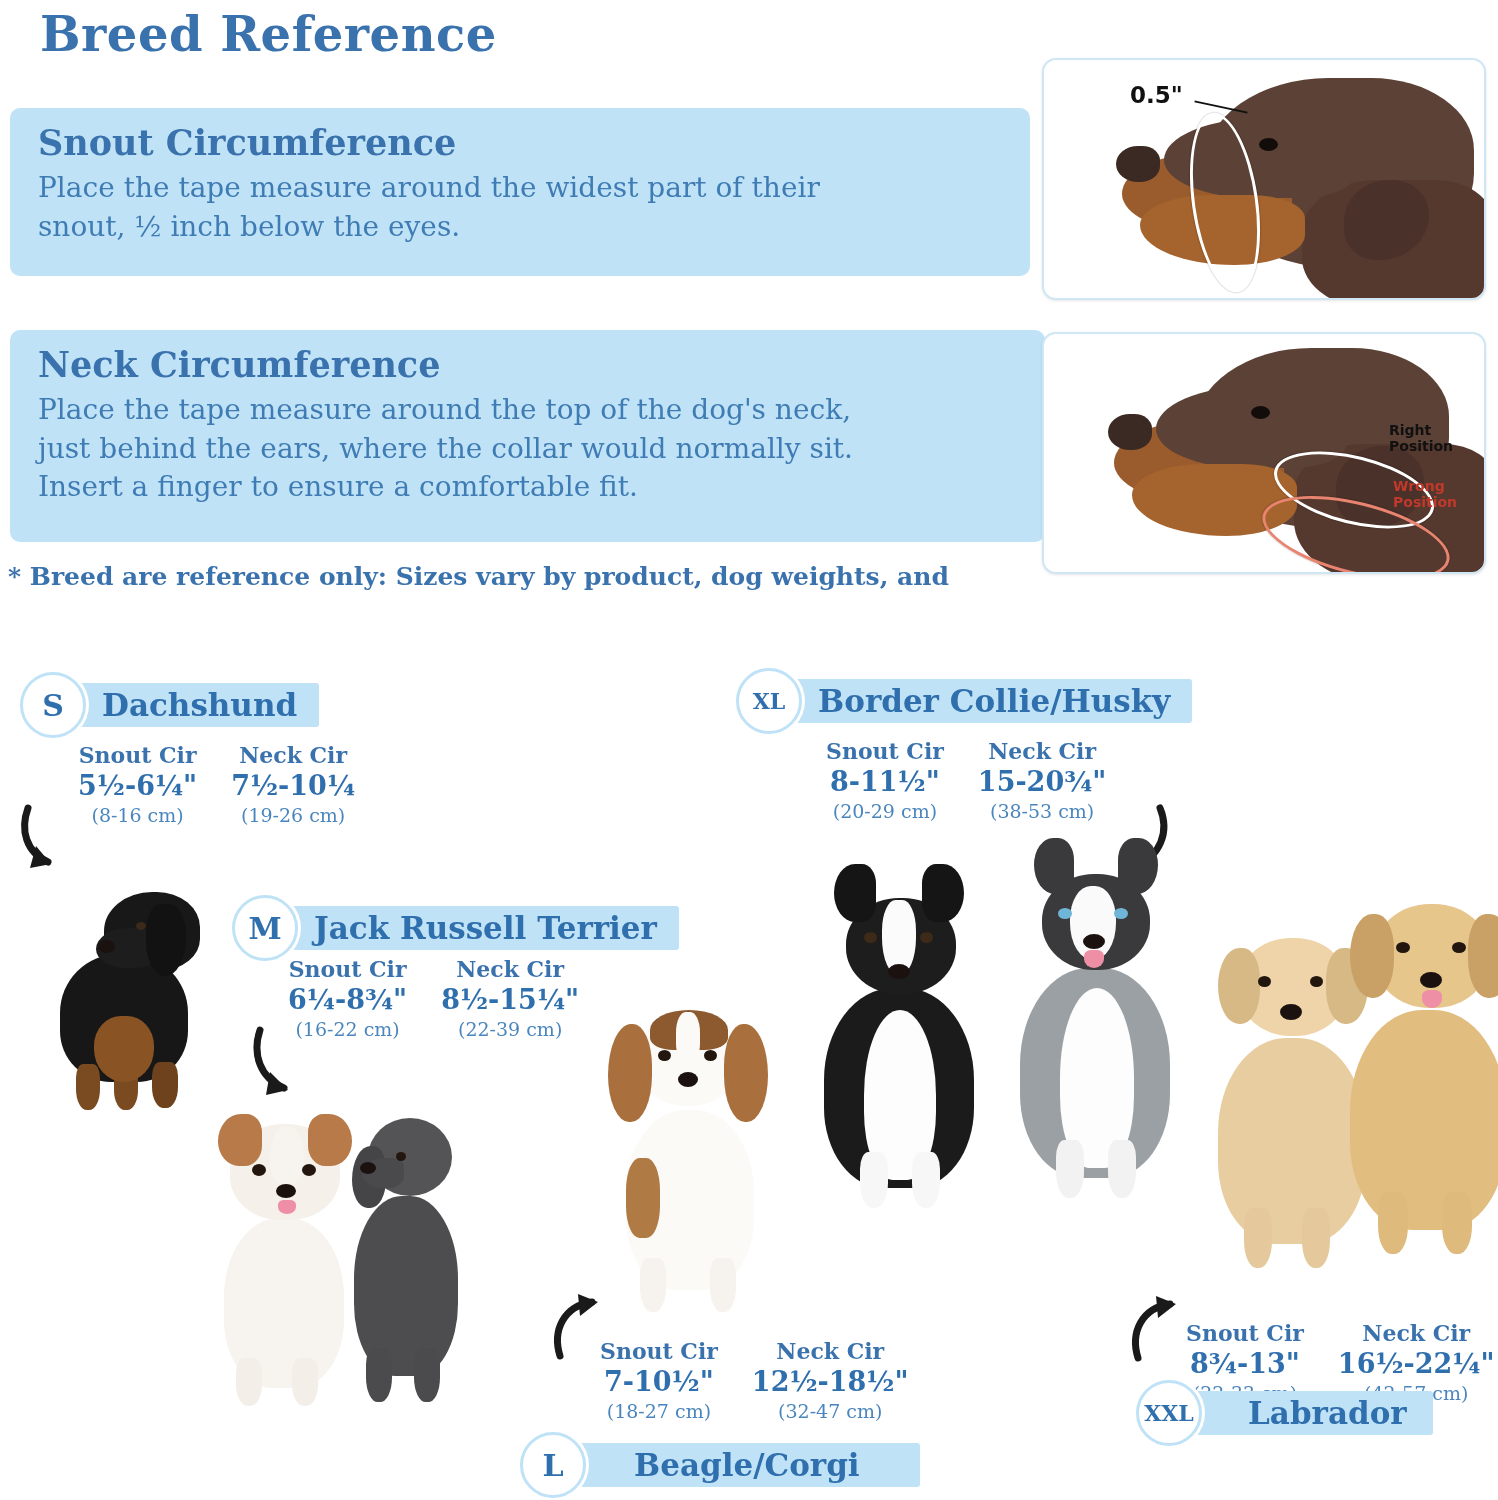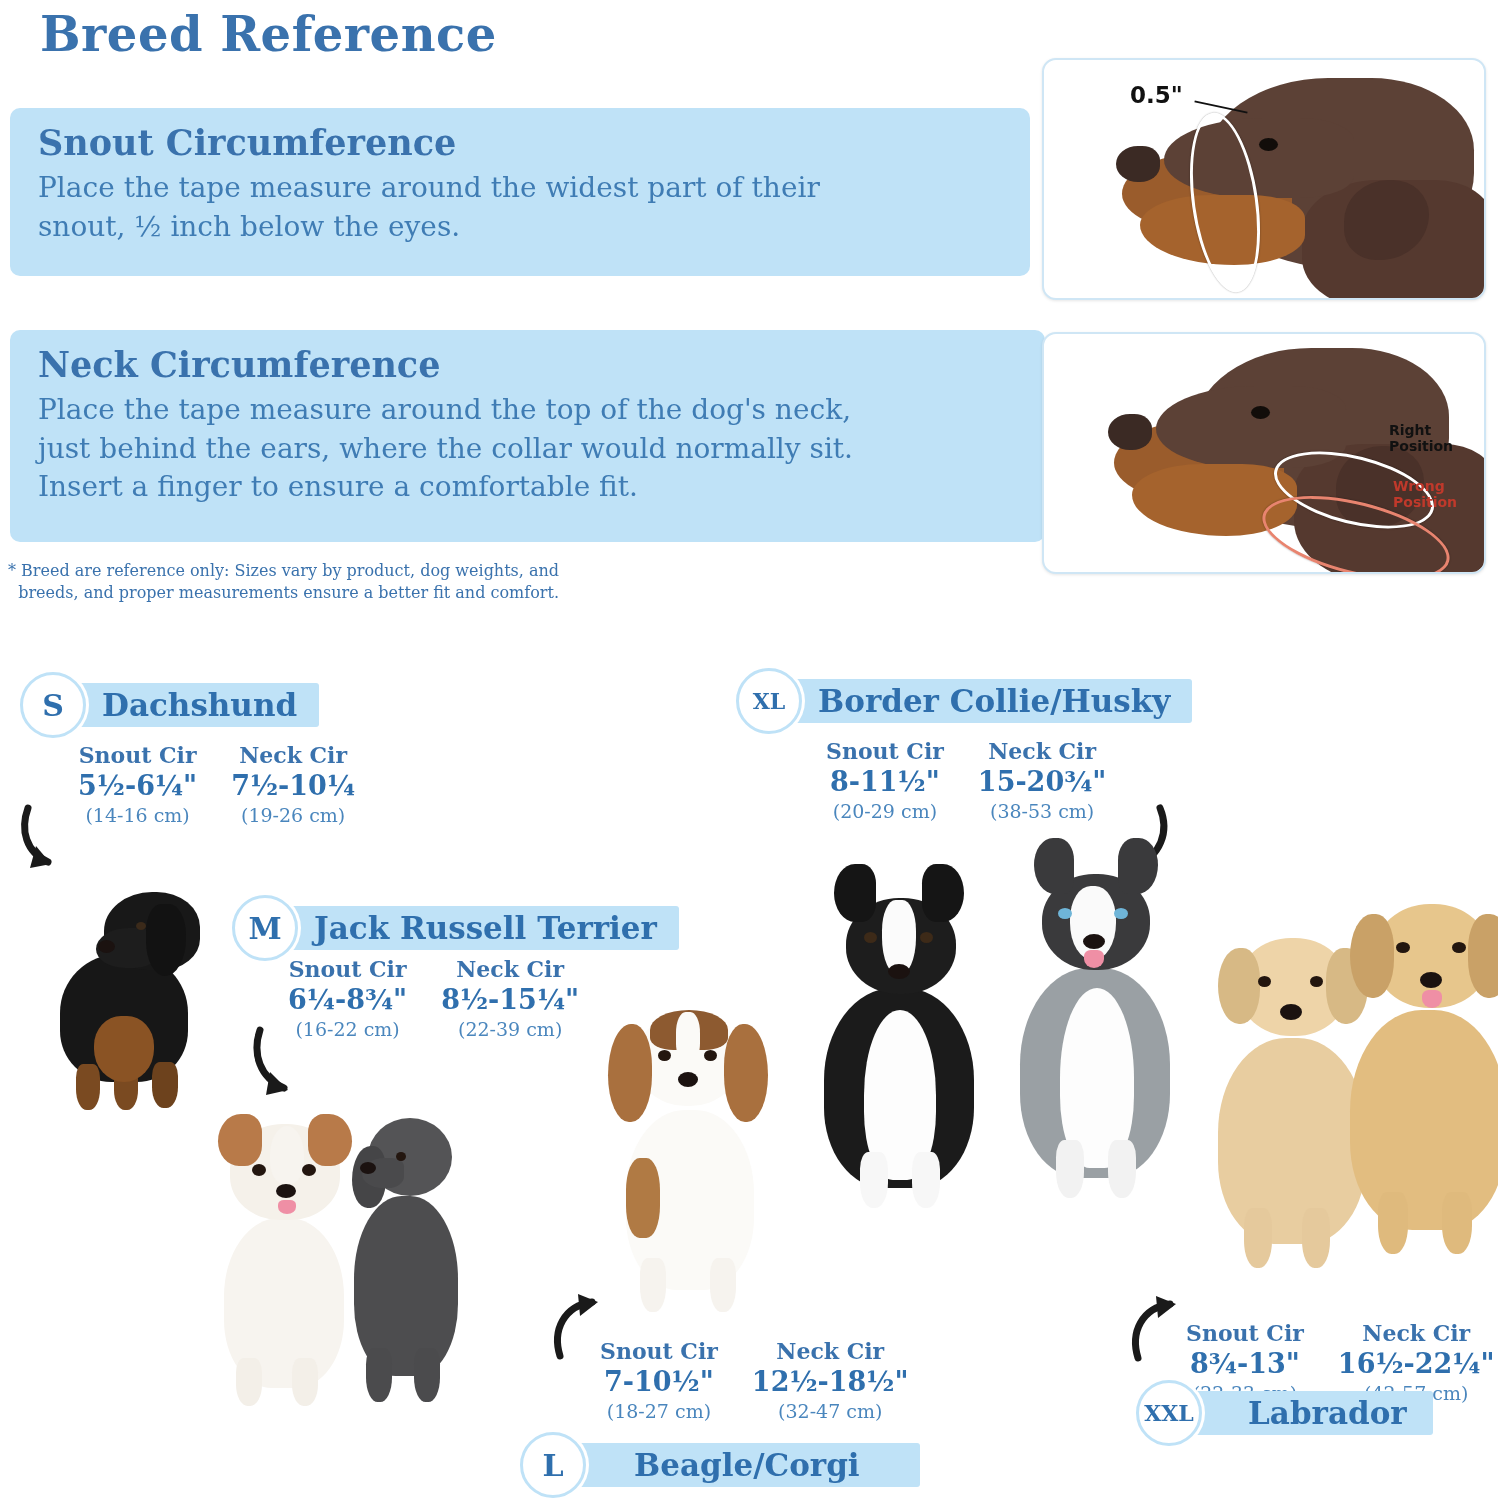--- a/index.html
+++ b/index.html
@@ -71,21 +71,21 @@
   }
   .lbl-pos{
     position:absolute;font-family:"DejaVu Sans",sans-serif;
     font-weight:bold;font-size:14px;line-height:1.15;color:#111;
   }
   .lbl-pos.wrong{color:#c0392b;}
 
   
   .footnote{
     position:absolute;left:8px;top:560px;width:1000px;
-    font-size:16px;font-weight:normal;line-height:1.35;color:#3a72ad;
+    font-size:25px;font-weight:bold;line-height:1.35;color:#3a72ad;
   }
 
   
   .size-head{position:absolute;display:flex;align-items:center;}
   .badge{
     width:60px;height:60px;border-radius:50%;
     background:#ffffff;border:3px solid #bfe2f7;
     display:flex;align-items:center;justify-content:center;
     font-weight:bold;font-size:30px;color:#2f6fad;
     box-shadow:0 0 0 3px #ffffff;
@@ -186,32 +186,32 @@
       </div>
       <div class="lbl-pos wrong" style="left:349px;top:144px;">
         <span>Wrong</span><br>
         <span>Position</span>
       </div>
     </div>
   </div>
 
   <div class="footnote">
     <span>* Breed are reference only: Sizes vary by product, dog weights, and</span><br>
-    &nbsp;&nbsp;<span>breeds, and proper measurements ensure a better fit and comfort.</span>
+    &nbsp;&nbsp;
   </div>
 
   <div class="size-head" style="left:20px;top:672px;">
     <div class="badge">S</div>
     <div class="breadname">Dachshund</div>
   </div>
   <div class="measures" style="left:78px;top:742px;">
     <div class="meas">
       <div class="lab">Snout Cir</div>
       <div class="val">5½-6¼"</div>
-      <div class="cm">(14-16 cm)</div>
+      <div class="cm">(8-16 cm)</div>
     </div>
     <div class="meas">
       <div class="lab">Neck Cir</div>
       <div class="val">7½-10¼</div>
       <div class="cm">(19-26 cm)</div>
     </div>
   </div>
   <svg class="arrow" style="left:18px;top:800px;" width="70" height="80" viewBox="0 0 70 80">
     <path d="M10 8 C2 30 8 52 30 62" stroke="#1a1a1a" stroke-width="7" fill="none" stroke-linecap="round"></path>
     <path d="M18 46 L33 64 L12 68 Z" fill="#1a1a1a"></path>

